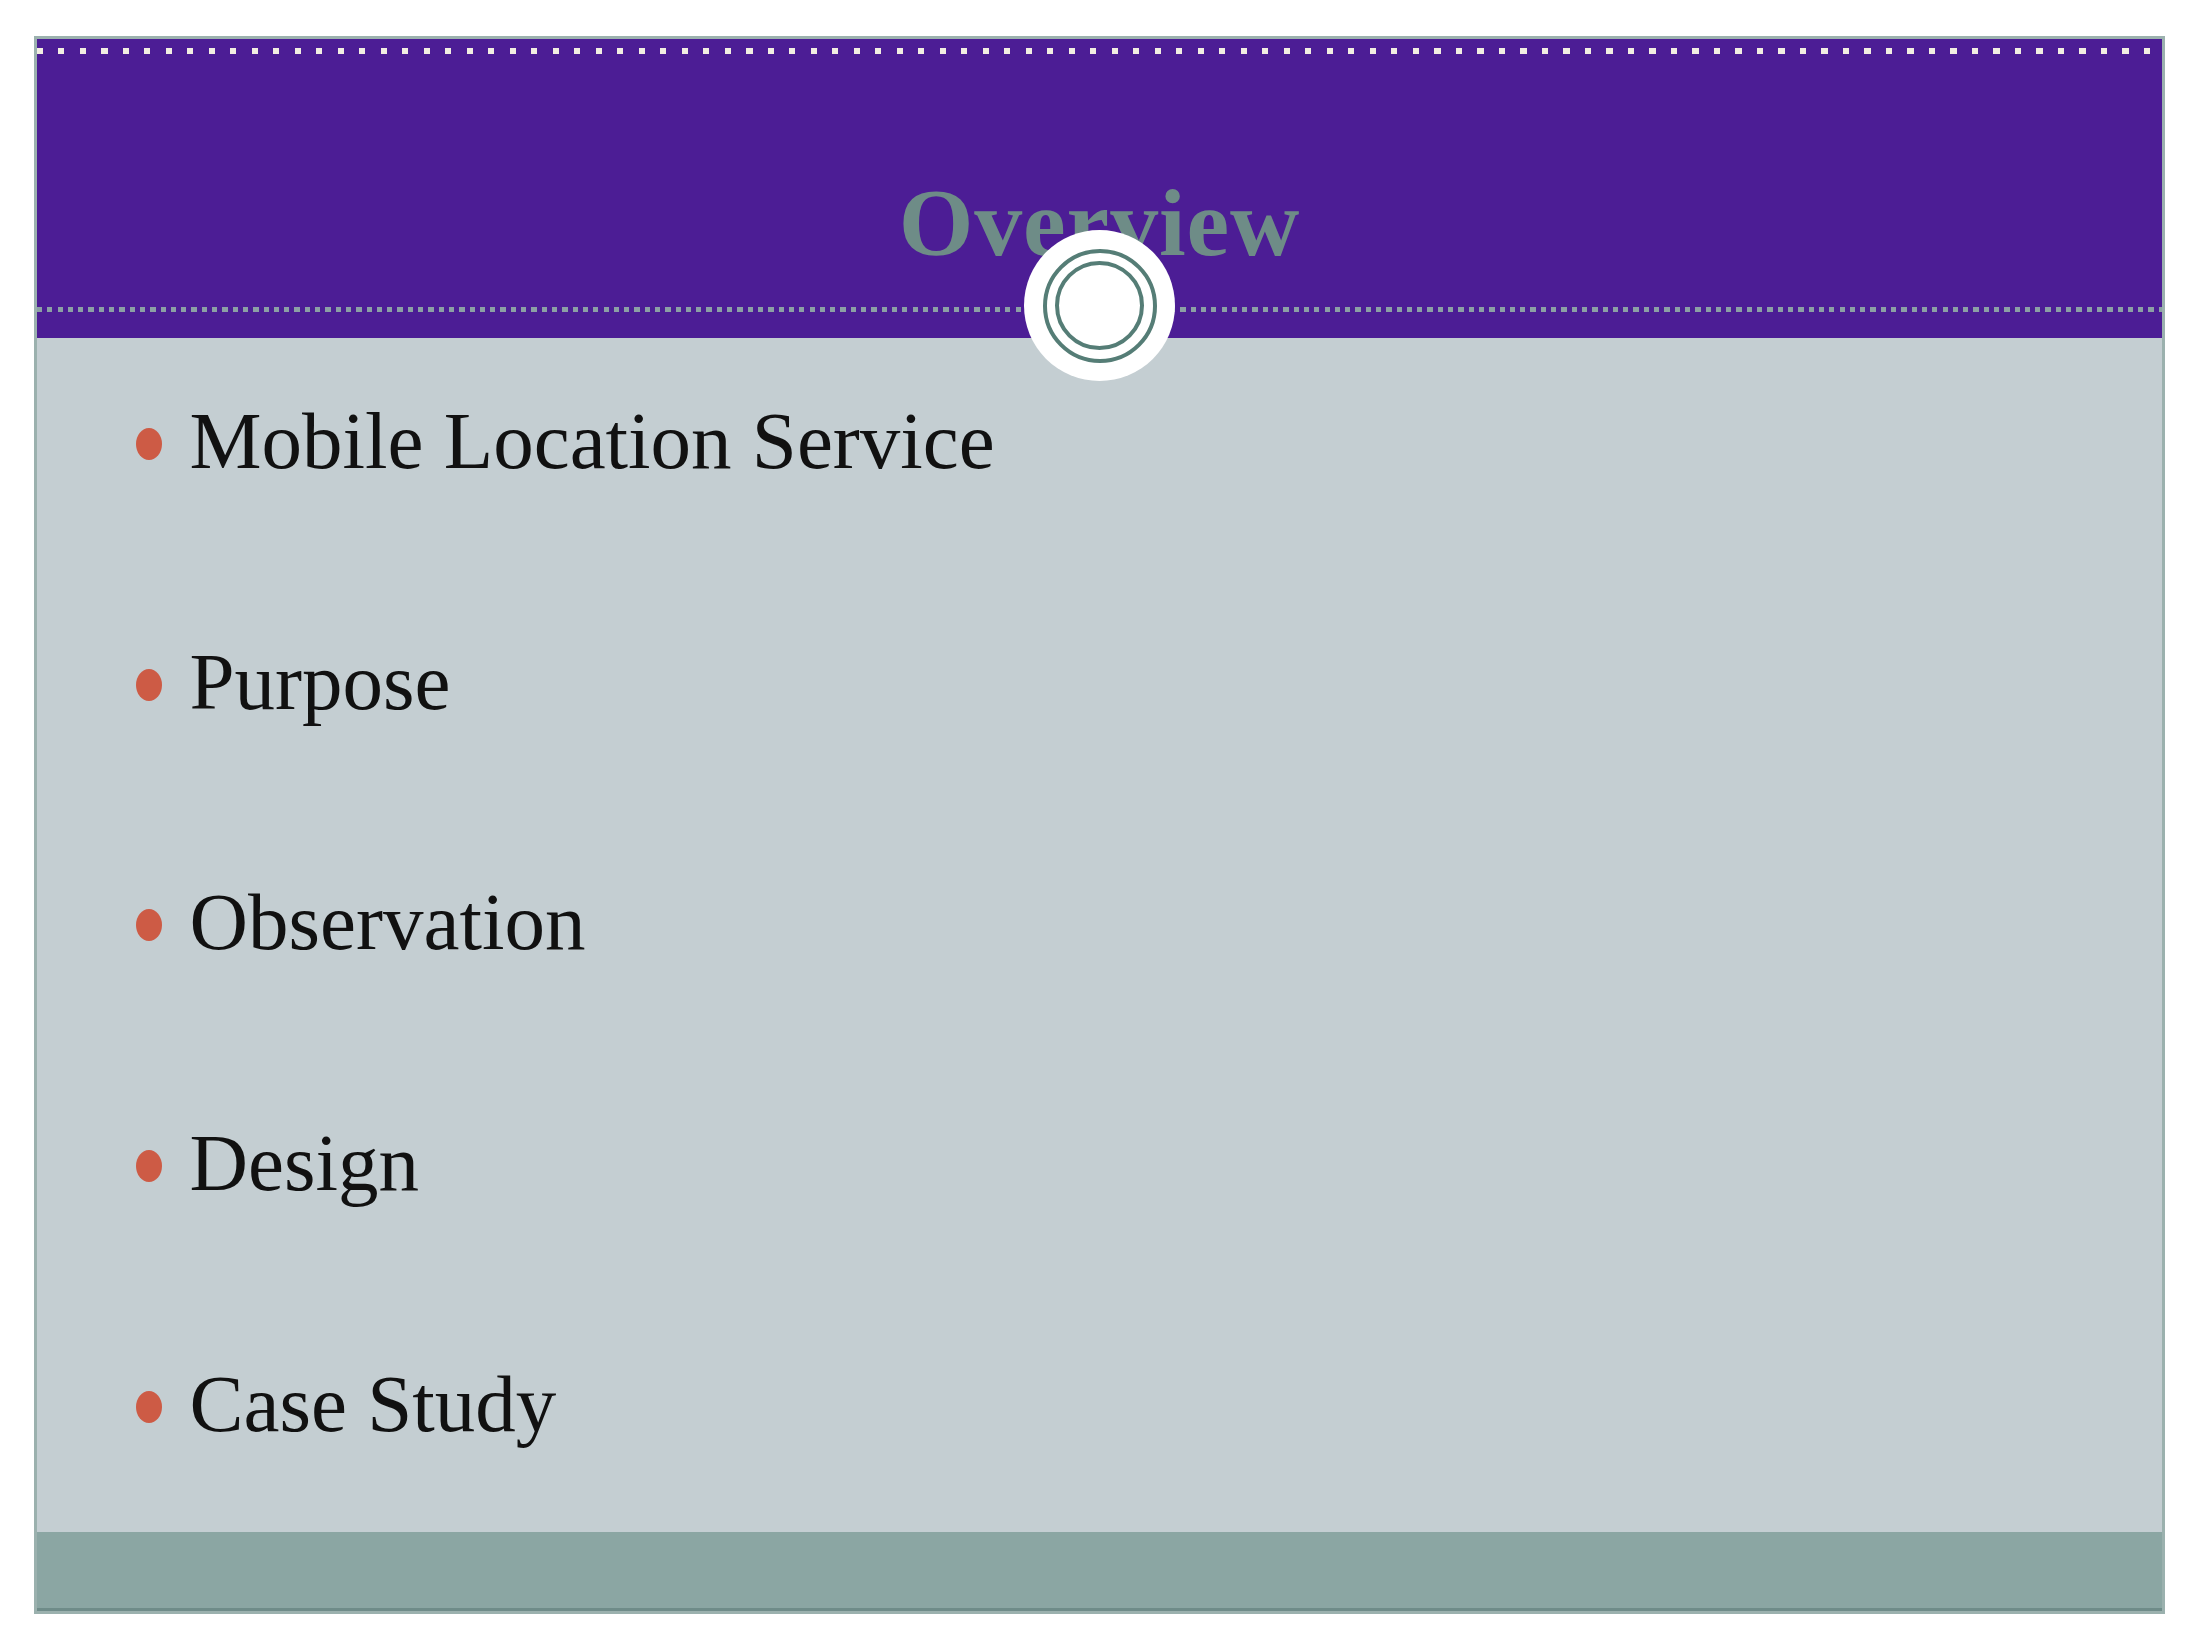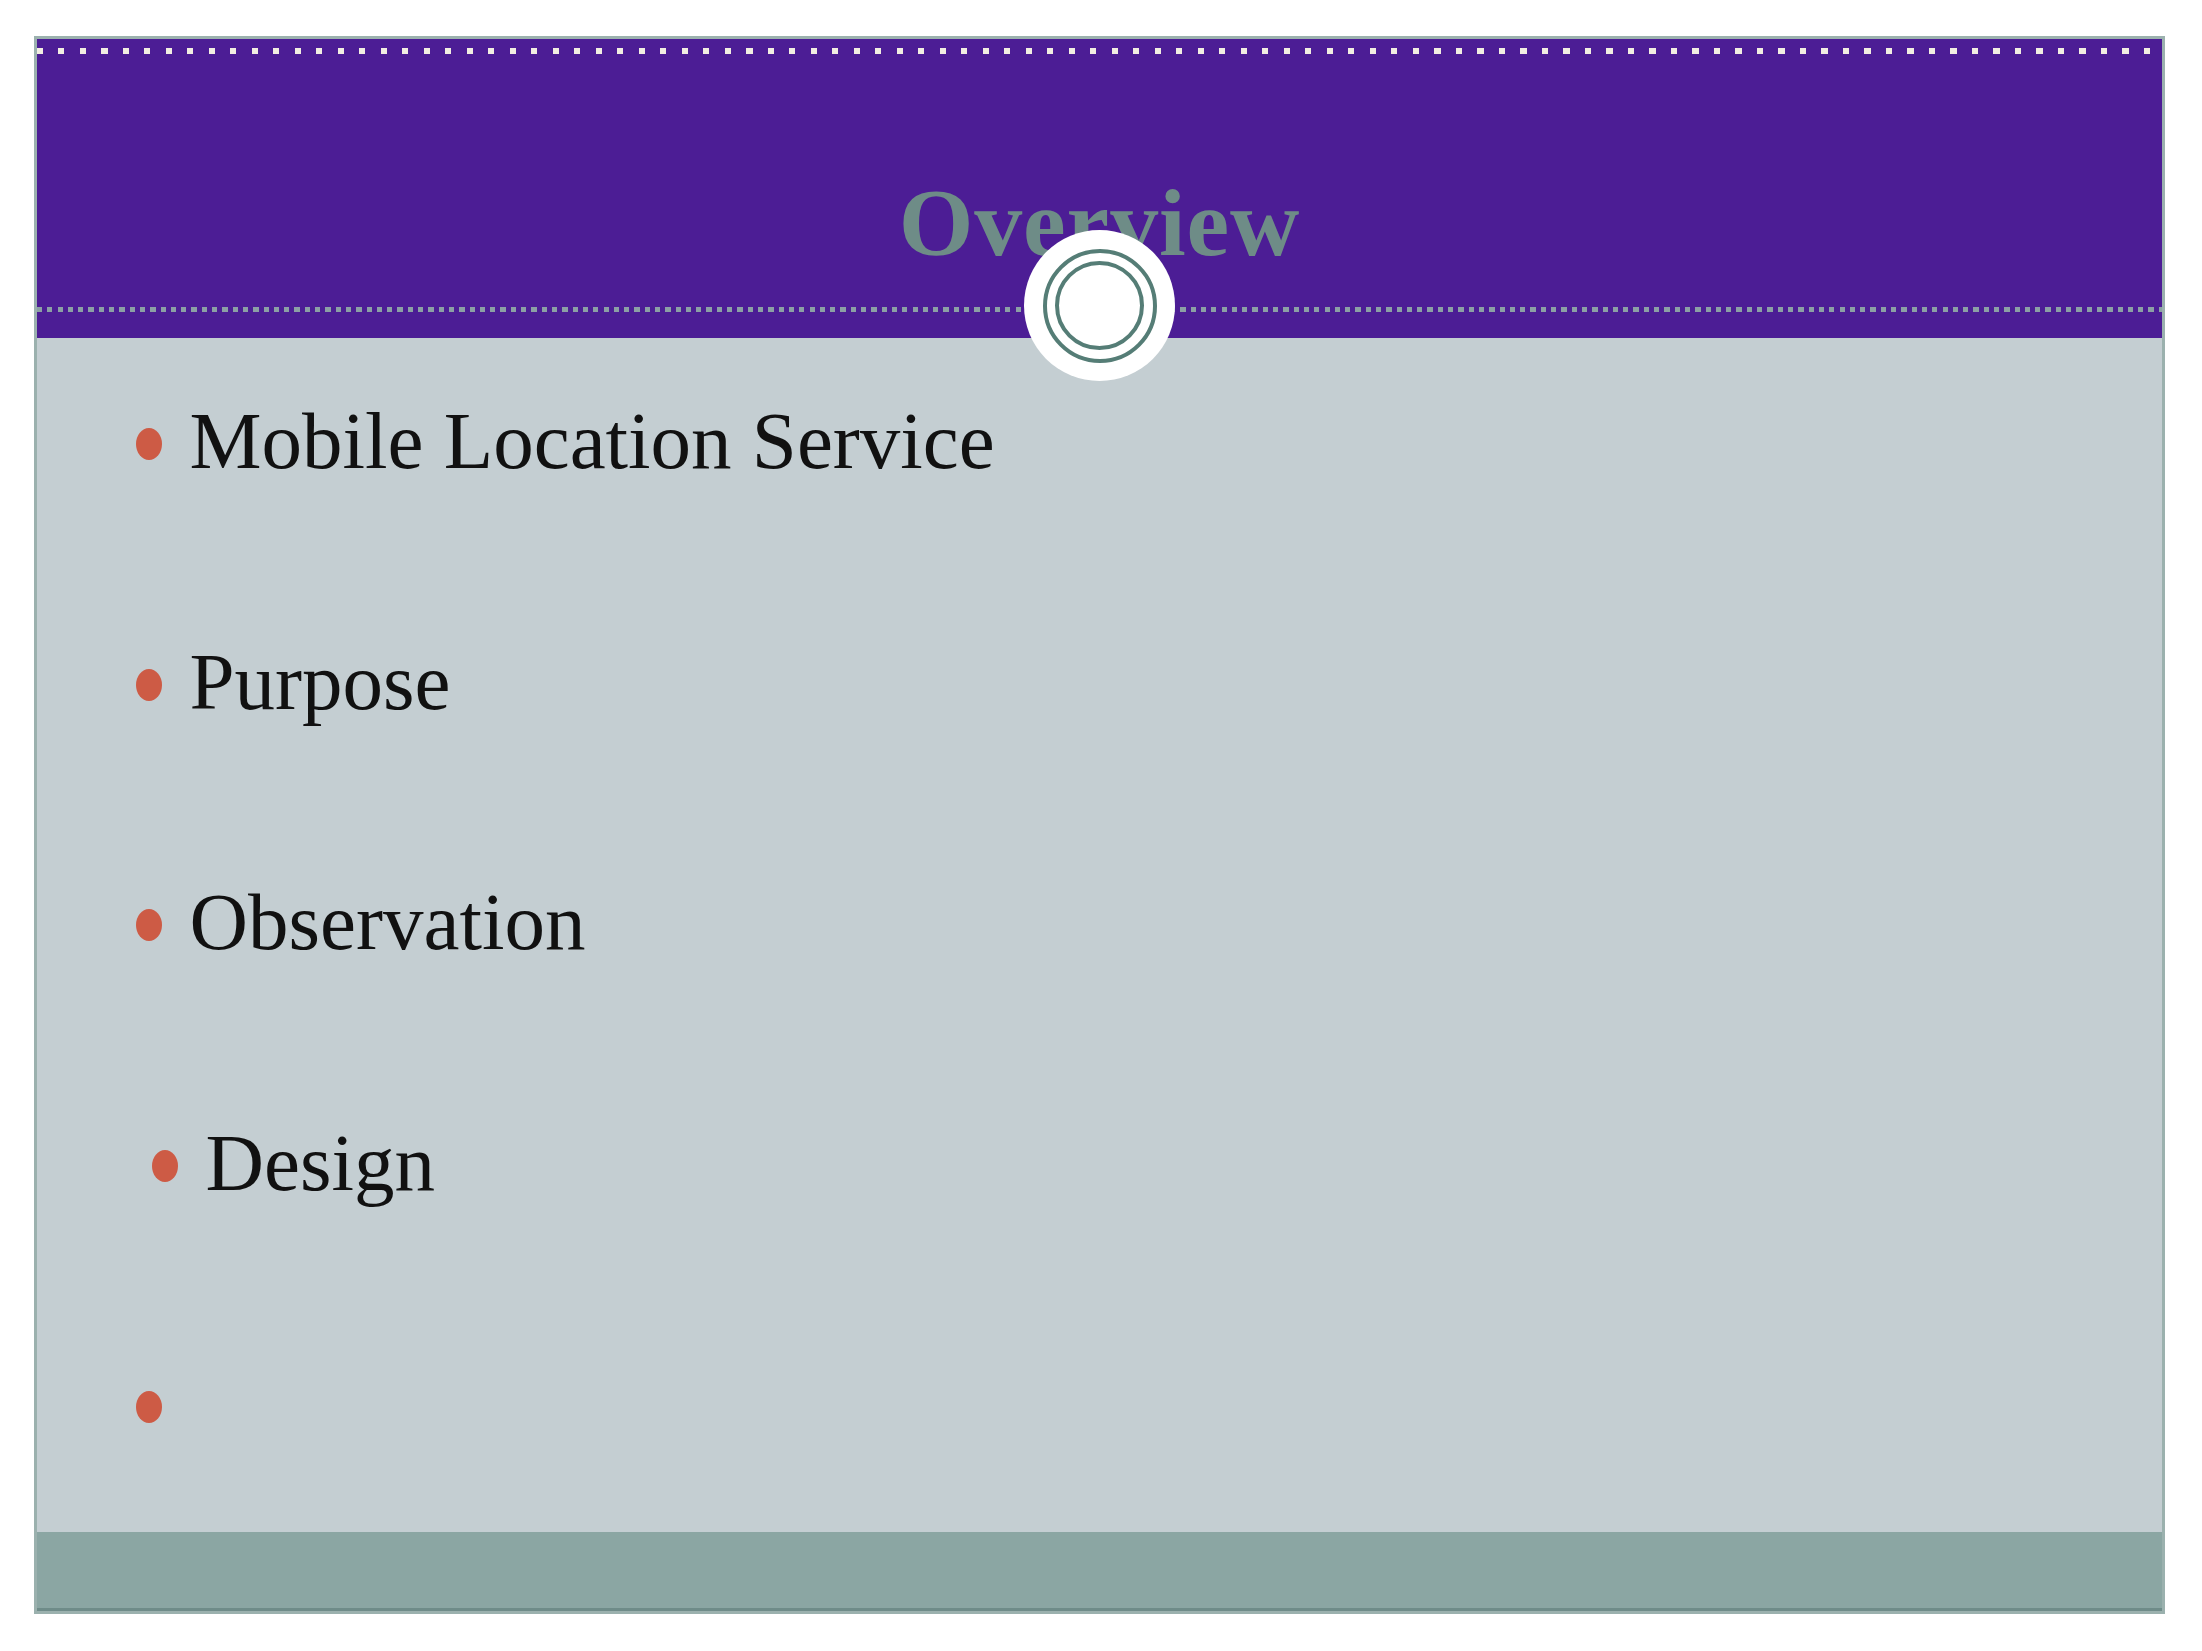--- a/index.html
+++ b/index.html
@@ -104,21 +104,21 @@
     width: 100%;
     height: 103px;
     display: flex;
     align-items: center;
     padding-left: 99px;
     box-sizing: border-box;
   }
   .bullet-item:nth-child(1) { top: 52px; }
   .bullet-item:nth-child(2) { top: 293px; }
   .bullet-item:nth-child(3) { top: 533px; }
-  .bullet-item:nth-child(4) { top: 774px; margin-left: 16px; }
+  .bullet-item:nth-child(4) { top: 774px; }
   .bullet-item:nth-child(5) { top: 1015px; }
   .bullet-dot {
     width: 26px;
     height: 32px;
     border-radius: 50%;
     background: var(--bullet_color, #cd5b45);
     margin-right: 27.5px;
     flex: 0 0 auto;
     margin-top: 5.2px;
   }
@@ -162,20 +162,21 @@
       <li class="bullet-item">
         <span class="bullet-dot"></span>
         <span class="bullet-label">Observation</span>
       </li>
       <li class="bullet-item">
         <span class="bullet-dot"></span>
         <span class="bullet-label">Design</span>
       </li>
       <li class="bullet-item">
         <span class="bullet-dot"></span>
+        <span class="bullet-label">Case Study</span>
       </li>
     </ul>
   </div>
 
   <div class="circle-halo"></div>
   <div class="ring-outer"></div>
   <div class="ring-inner"></div>
 
   <div class="footer-band"></div>
 </div>

